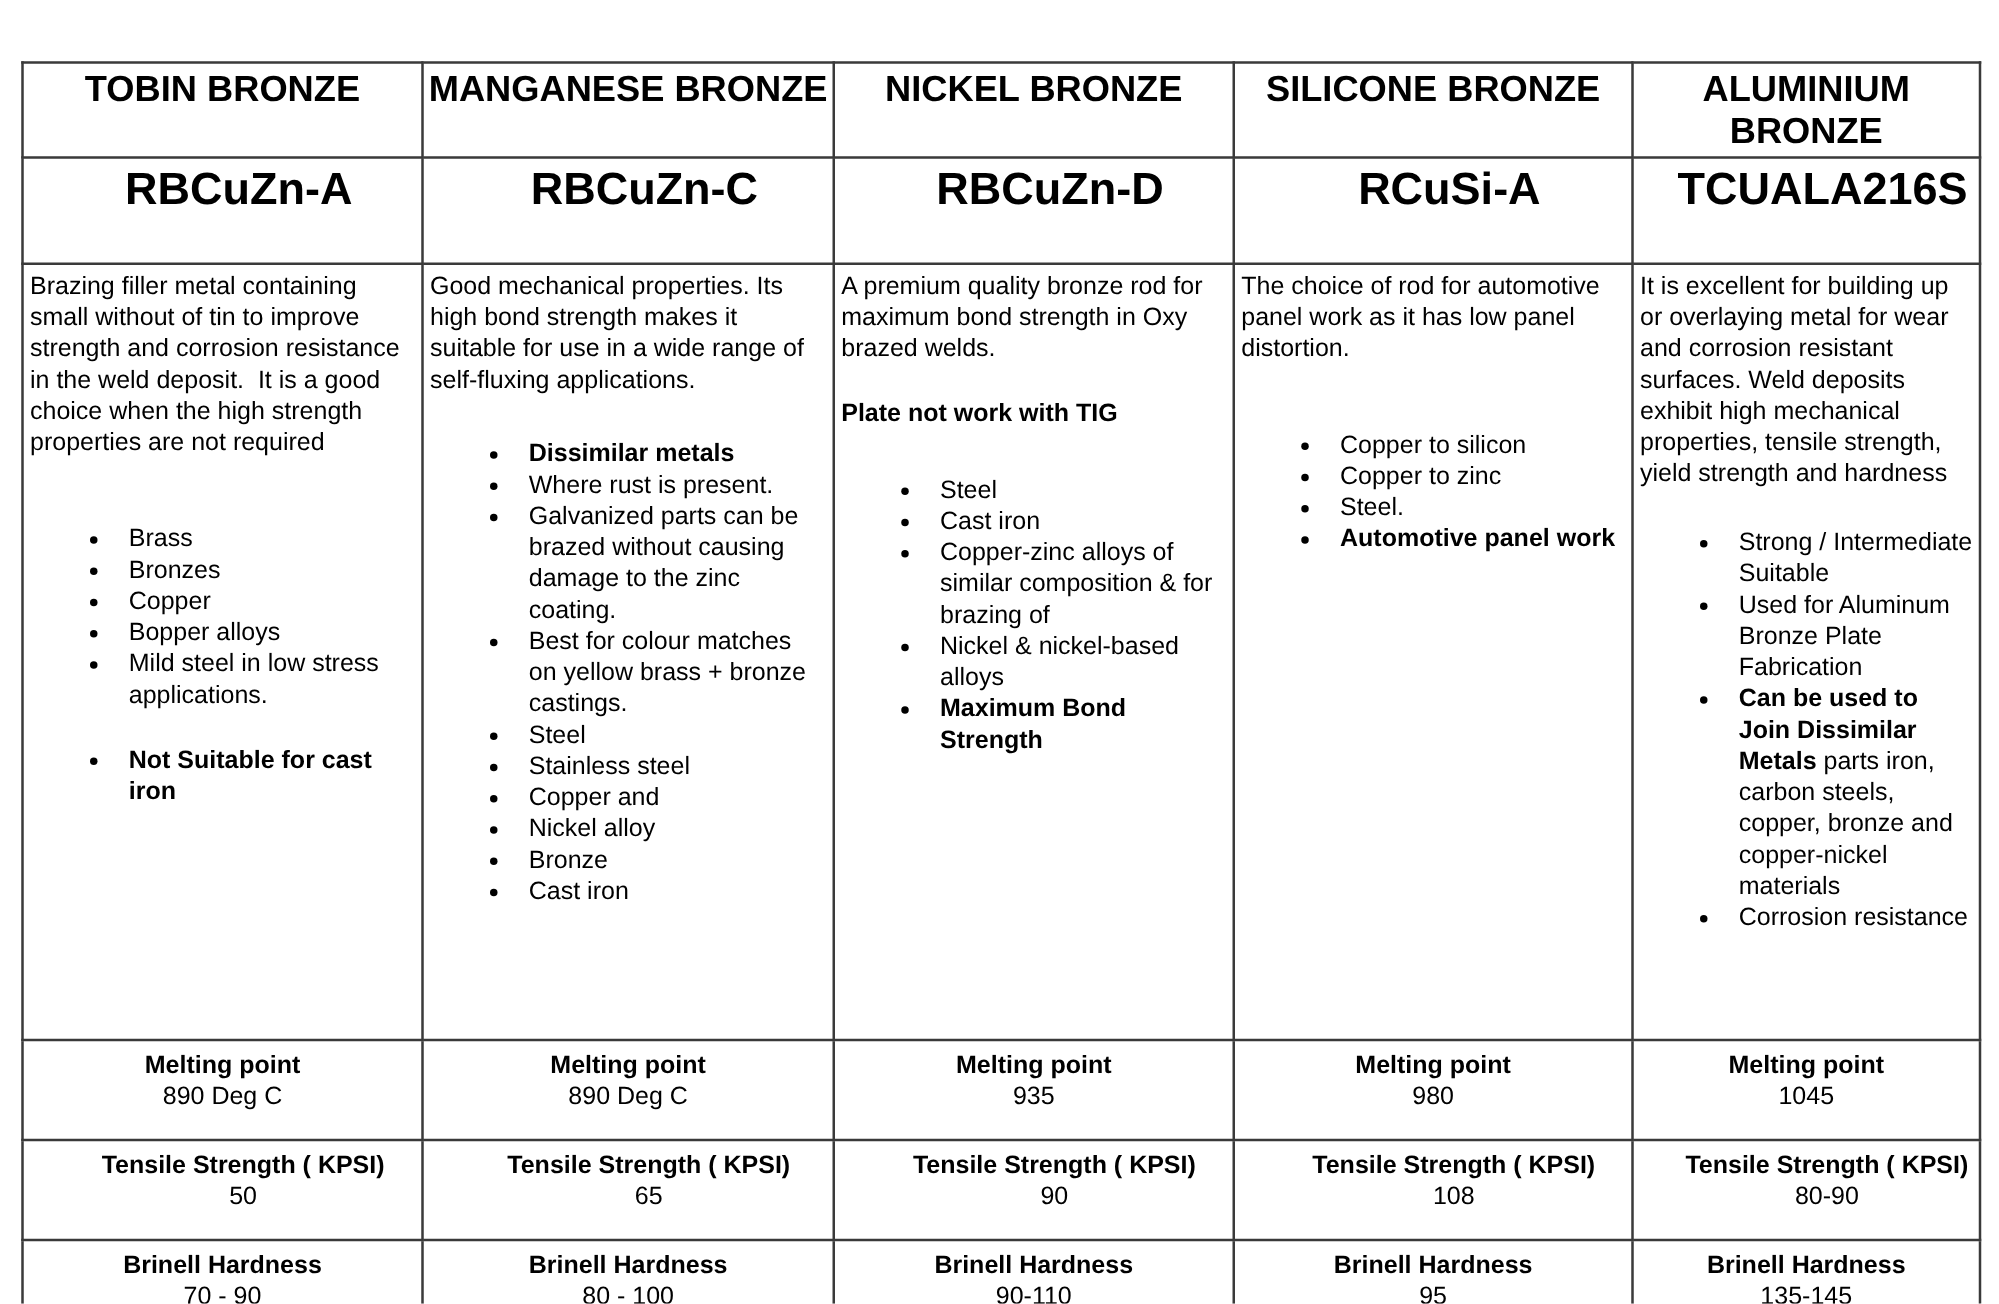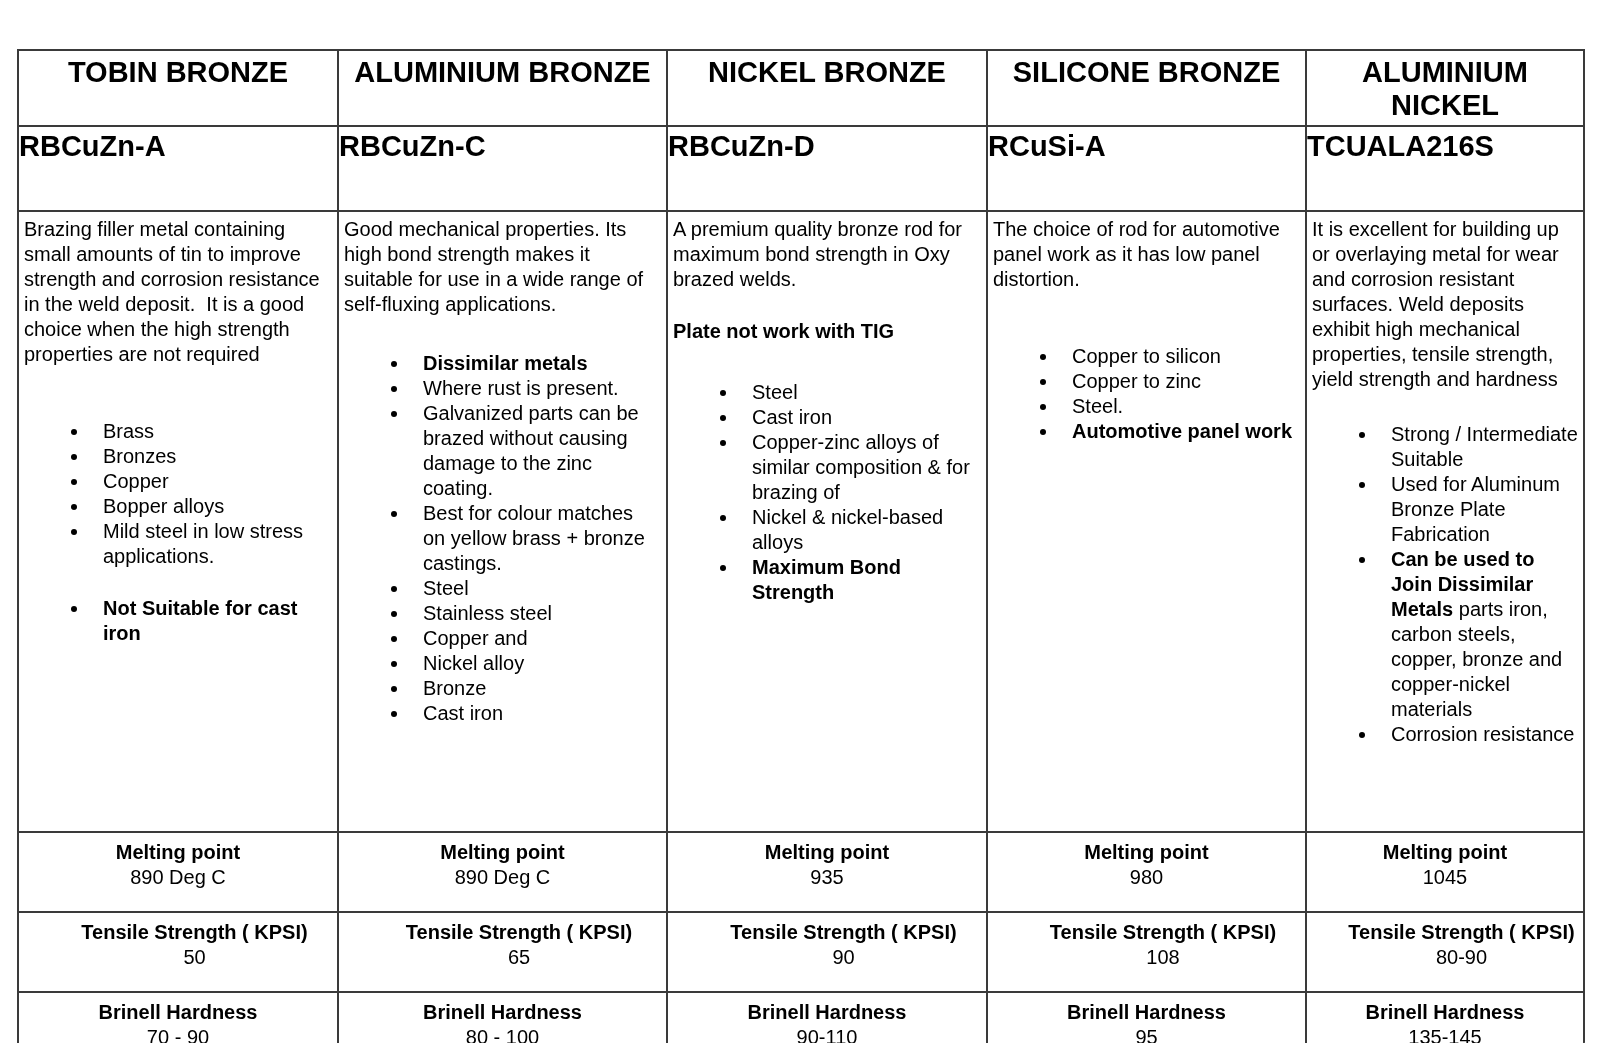--- a/index.html
+++ b/index.html
@@ -3,22 +3,22 @@
 <meta charset="utf-8">
 <style>
   html,body{margin:0;padding:0;background:#ffffff;color:#000;
     font-family:"Liberation Sans","DejaVu Sans",sans-serif;}
   .page{width:1599px;height:1043px;background:#fff;overflow:hidden;border-radius:16px;}
   table{border-collapse:collapse;table-layout:fixed;margin:49px 16px 0 17px;width:1566px;}
   td{border:2px solid #3a3a3a;vertical-align:top;background:#fff;padding:0;}
 
   .name-cell{height:69px;font-size:29px;font-weight:bold;text-align:center;
     padding-top:5px;line-height:1.15;}
-  .code-cell{height:79px;font-size:29px;font-weight:bold;text-align:left;
-    padding-top:4px;line-height:1.1;}
+  .code-cell{height:79px;font-size:36px;font-weight:bold;text-align:center;
+    padding-top:4px;line-height:1.1;padding-left:26px;}
 
   .desc-cell{height:614px;font-size:20px;line-height:25px;padding:5px 7px 0 5px;}
   .para{margin:0;white-space:pre-wrap;}
   .note{margin:27px 0 0 0;font-weight:bold;}
   ul.bullets{margin:34px 0 0 0;padding-left:66px;list-style:disc outside;}
   ul.bullets li{padding-left:13px;}
   ul.bullets li.gap{margin-top:27px;}
   tr[data-name="description-row"] td:nth-child(1) ul.bullets{margin-top:52px;}
   tr[data-name="description-row"] td:nth-child(3) ul.bullets{margin-top:36px;}
   tr[data-name="description-row"] td:nth-child(4) ul.bullets{margin-top:52px;}
@@ -40,35 +40,35 @@
     <colgroup>
       <col style="width:320px">
       <col style="width:329px">
       <col style="width:320px">
       <col style="width:319px">
       <col style="width:278px">
     </colgroup>
     <tbody>
       <tr data-name="header-row">
           <td data-name="column-name-cell" class="name-cell">TOBIN BRONZE</td>
-          <td data-name="column-name-cell" class="name-cell">ALUMINIUM BRONZE</td>
+          <td data-name="column-name-cell" class="name-cell">MANGANESE BRONZE</td>
           <td data-name="column-name-cell" class="name-cell">NICKEL BRONZE</td>
           <td data-name="column-name-cell" class="name-cell">SILICONE BRONZE</td>
-          <td data-name="column-name-cell" class="name-cell">ALUMINIUM NICKEL</td>
+          <td data-name="column-name-cell" class="name-cell">ALUMINIUM BRONZE</td>
         </tr>
       <tr data-name="code-row">
           <td data-name="column-code-cell" class="code-cell">RBCuZn-A</td>
           <td data-name="column-code-cell" class="code-cell">RBCuZn-C</td>
           <td data-name="column-code-cell" class="code-cell">RBCuZn-D</td>
           <td data-name="column-code-cell" class="code-cell">RCuSi-A</td>
           <td data-name="column-code-cell" class="code-cell">TCUALA216S</td>
         </tr>
       <tr data-name="description-row">
           <td data-name="column-description-cell" class="desc-cell">
-            <p data-name="description-paragraph" class="para">Brazing filler metal containing small amounts of tin to improve strength and corrosion resistance in the weld deposit.  It is a good choice when the high strength properties are not required</p>
+            <p data-name="description-paragraph" class="para">Brazing filler metal containing small without of tin to improve strength and corrosion resistance in the weld deposit.  It is a good choice when the high strength properties are not required</p>
             <ul data-name="bullet-list" class="bullets">
               <li data-name="bullet-item"><span data-name="bullet-text">Brass</span></li>
               <li data-name="bullet-item"><span data-name="bullet-text">Bronzes</span></li>
               <li data-name="bullet-item"><span data-name="bullet-text">Copper</span></li>
               <li data-name="bullet-item"><span data-name="bullet-text">Bopper alloys</span></li>
               <li data-name="bullet-item"><span data-name="bullet-text">Mild steel in low stress applications.</span></li>
               <li data-name="bullet-item" class="gap"><b data-name="bullet-bold-text">Not Suitable for cast iron</b></li>
             </ul>
           </td>
           <td data-name="column-description-cell" class="desc-cell">

